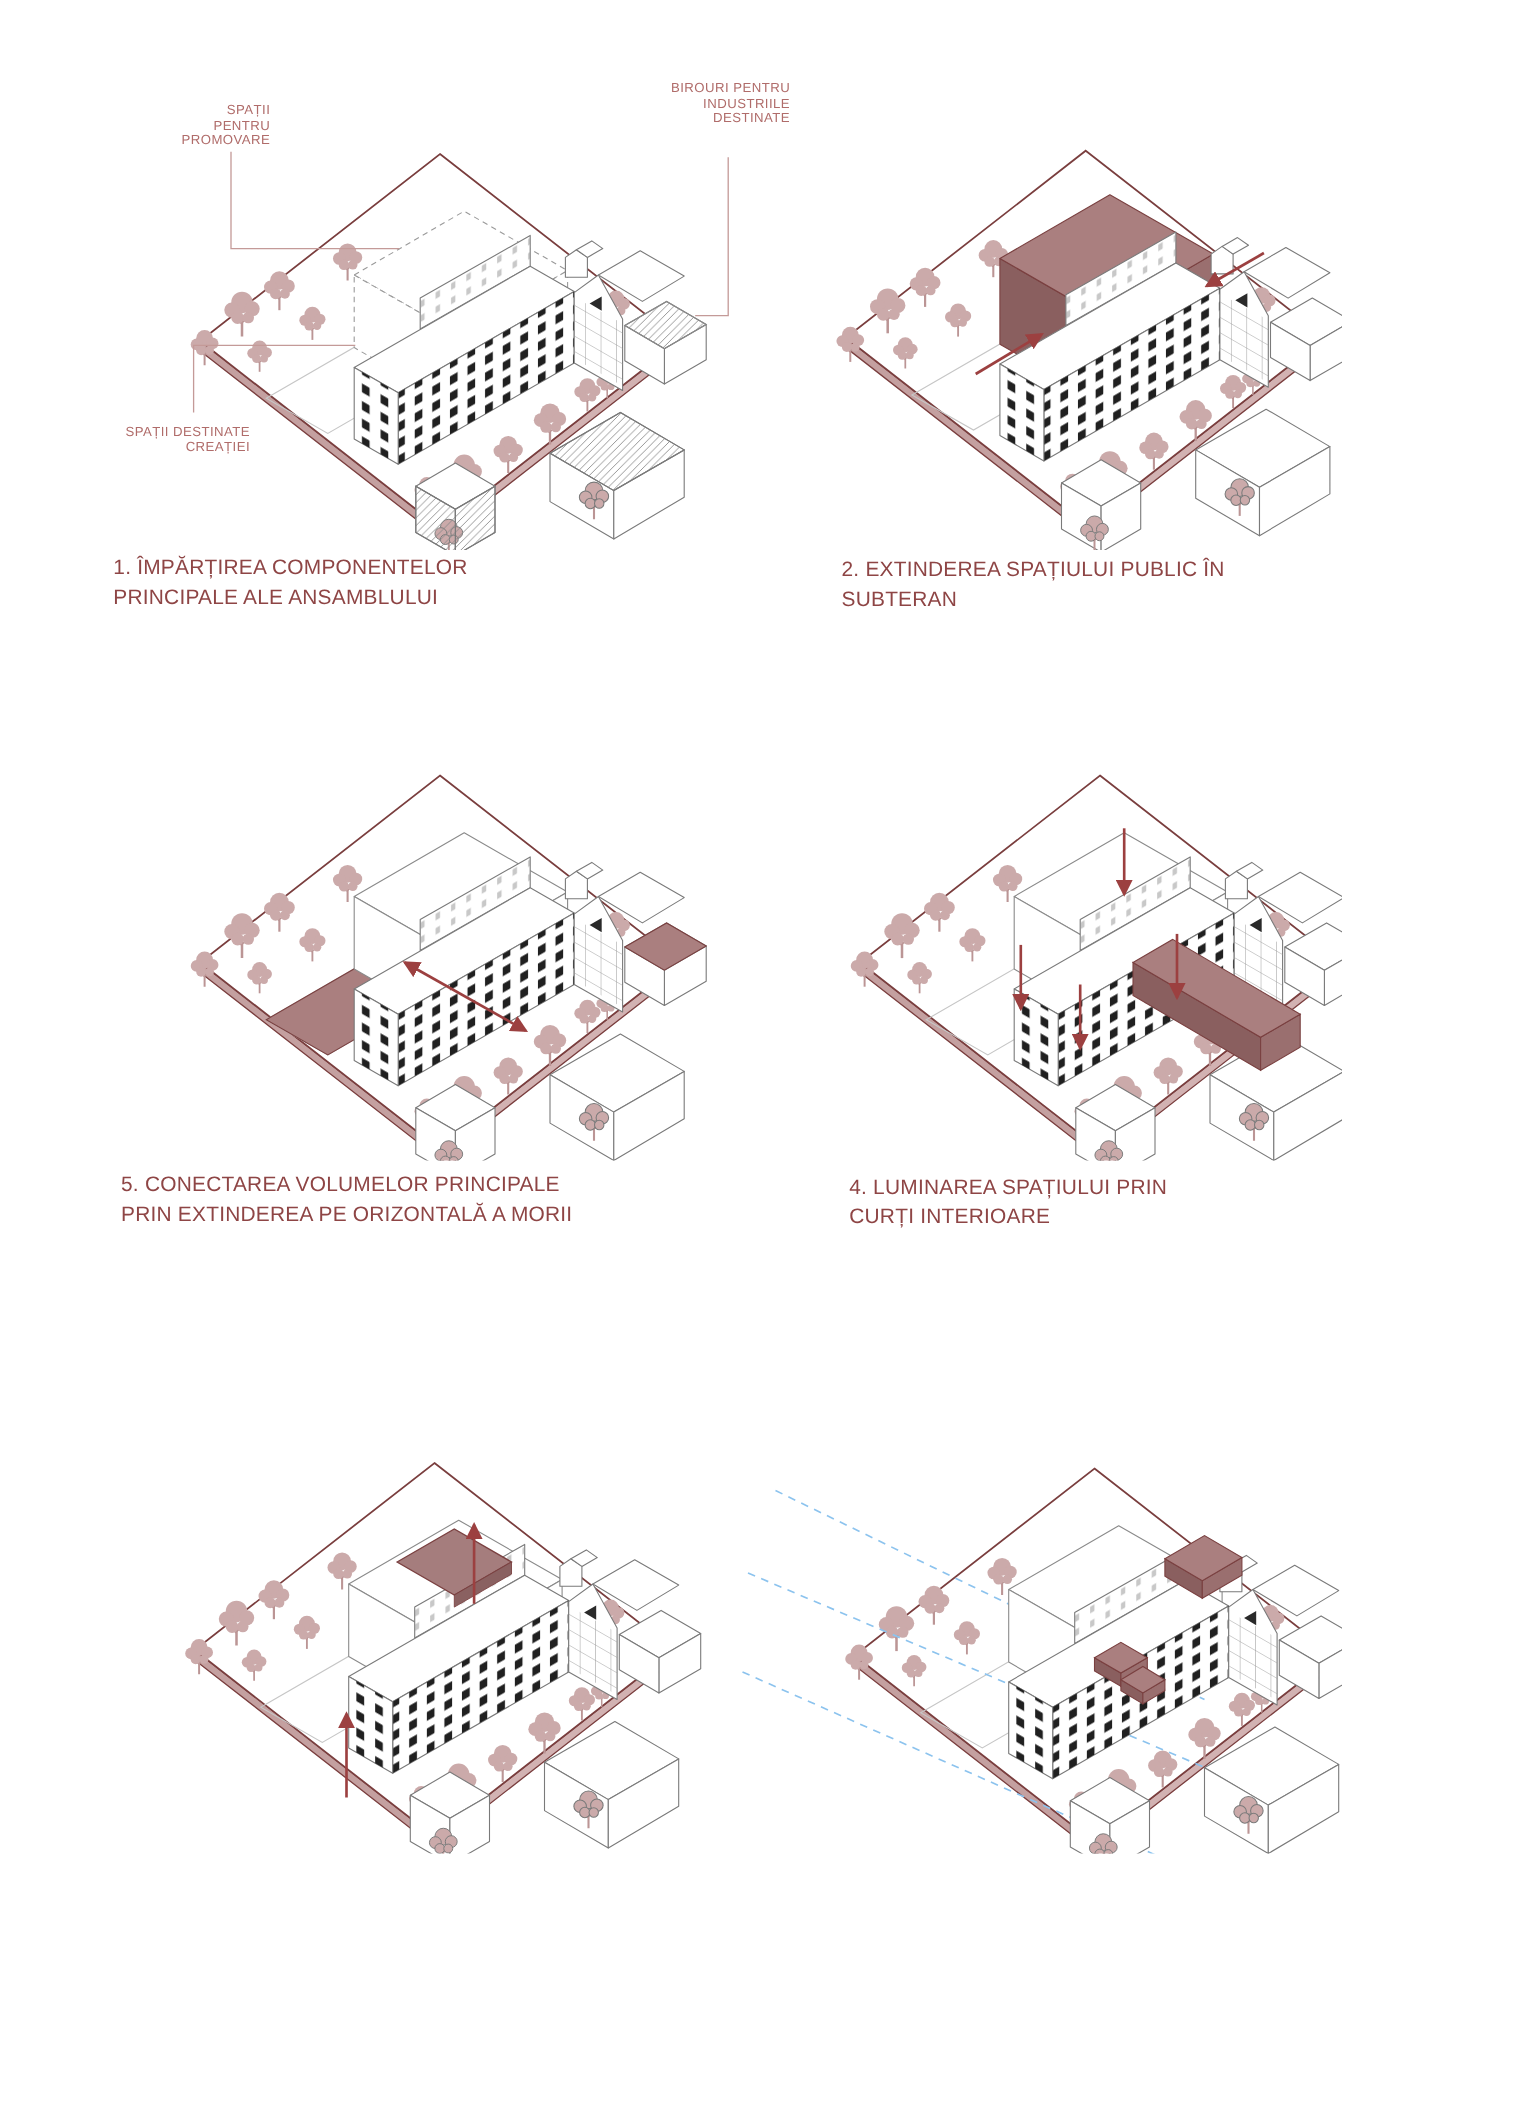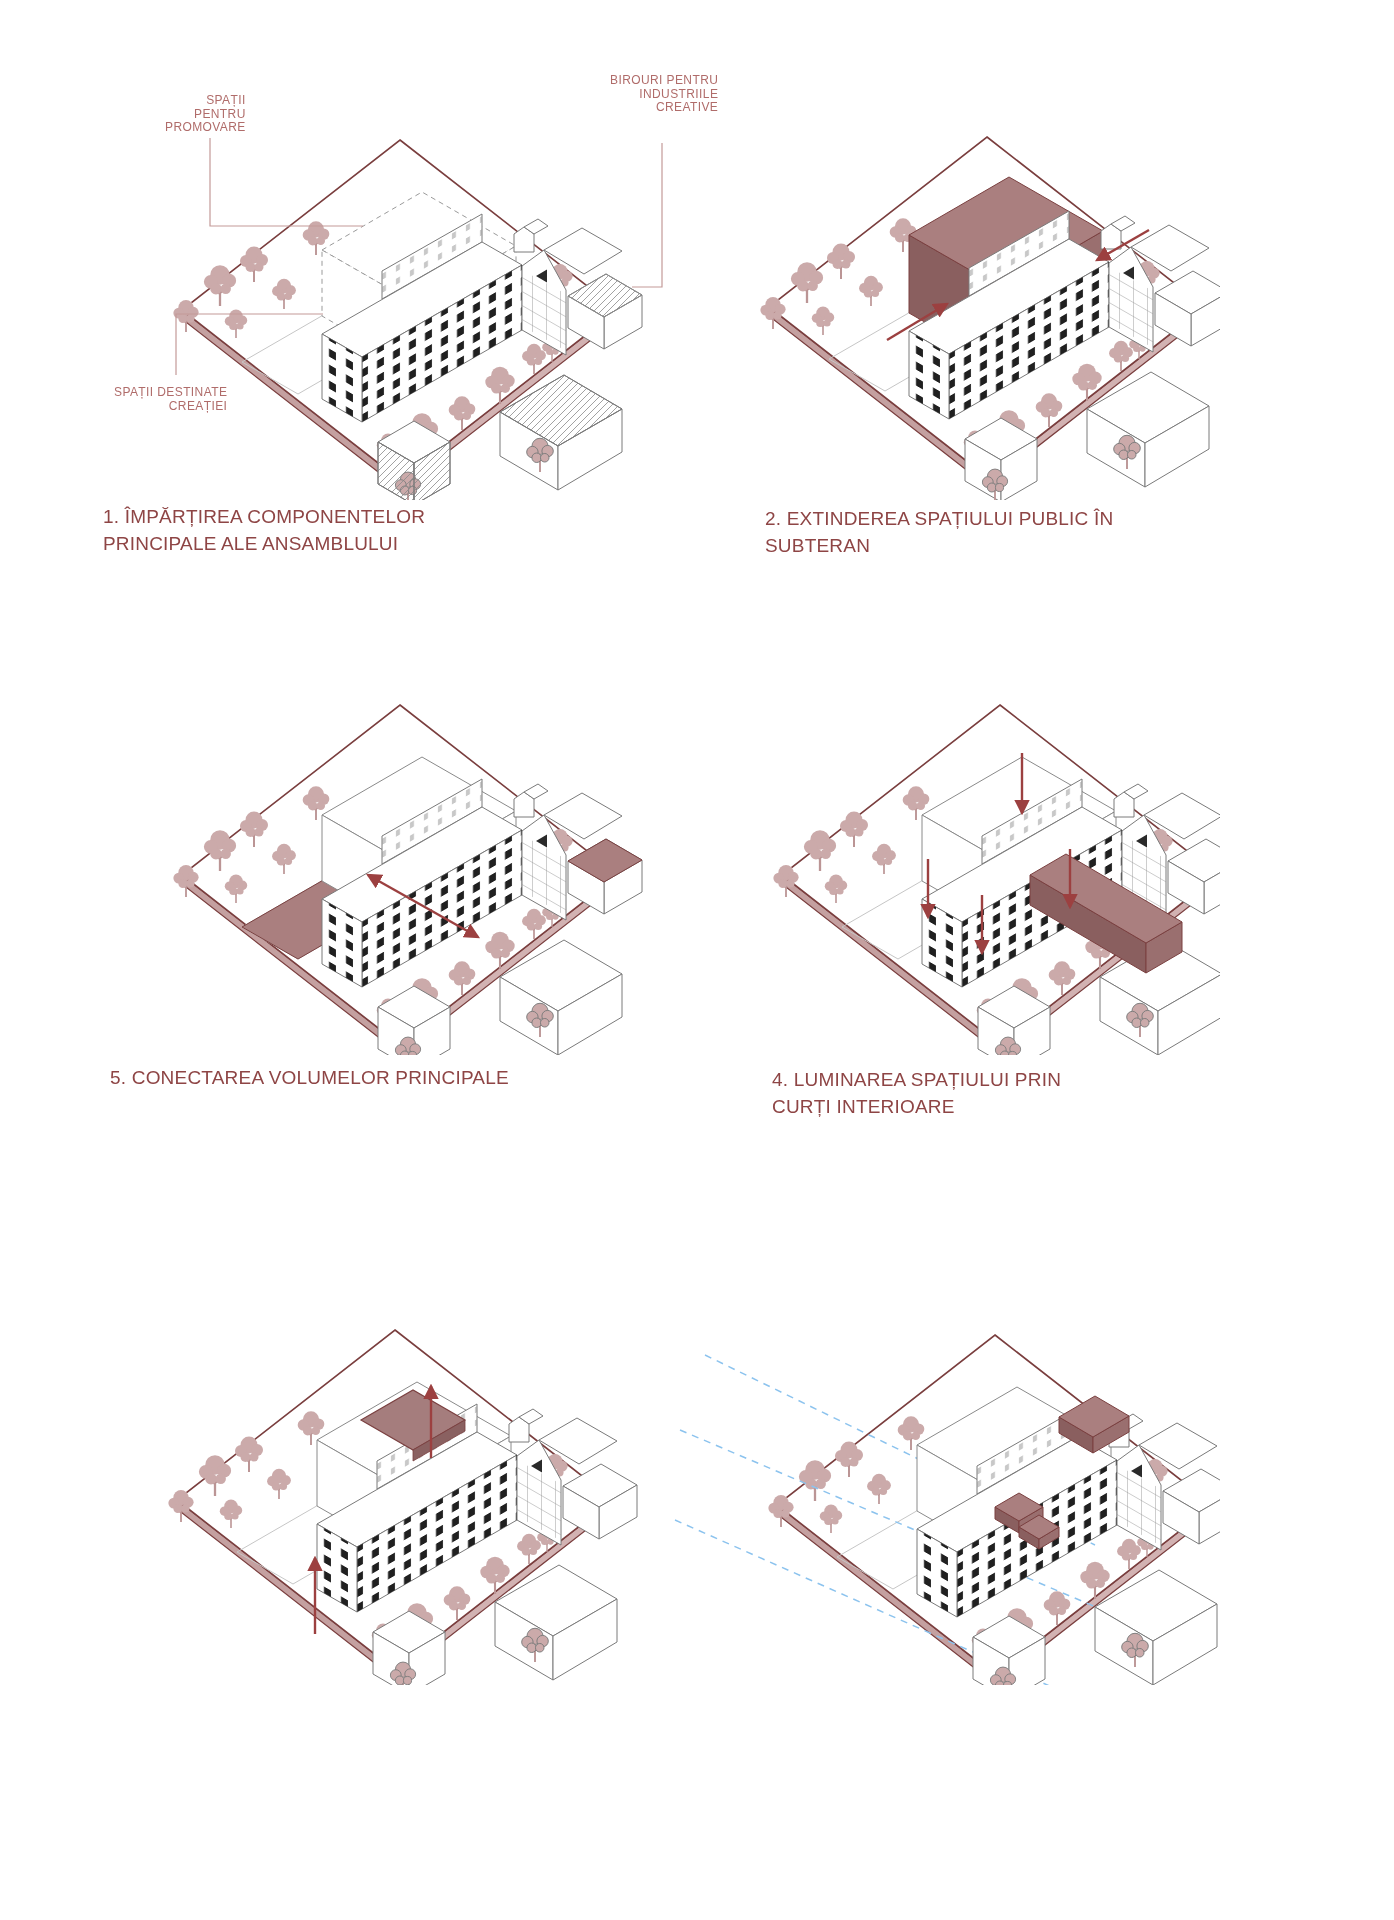--- a/index.html
+++ b/index.html
@@ -137,21 +137,21 @@
     </g>
   </svg>
   <div class="ann" style="left:165px;top:94px">
     <span>SPAȚII</span>
     <span>PENTRU</span>
     <span>PROMOVARE</span>
   </div>
   <div class="ann" style="left:610px;top:74px">
     <span>BIROURI PENTRU</span>
     <span>INDUSTRIILE</span>
-    <span>CREATIVE</span>
+    <span>DESTINATE</span>
   </div>
   <div class="ann" style="left:114px;top:386px">
     <span>SPAȚII DESTINATE</span>
     <span>CREAȚIEI</span>
   </div>
   <div class="cap" style="left:103px;top:503px">
     <span>1. ÎMPĂRȚIREA COMPONENTELOR</span>
     <span>PRINCIPALE ALE ANSAMBLULUI</span>
   </div>
 
@@ -176,20 +176,21 @@
       <use href="#g-site"></use>
       <polygon points="172,262 262,210 318,242 228,294" fill="#aa7f7f" stroke="#7a4040"></polygon>
       <use href="#bb-solid"></use>
       <use href="#g-bld"></use>
       <polygon points="498,196 536,174 572,195 534,217" fill="#aa7f7f" stroke="#7a4040"></polygon>
       <line x1="298" y1="210" x2="408" y2="272" stroke="#9c4040" stroke-width="2.4" marker-start="url(#ah)" marker-end="url(#ah)"></line>
     </g>
   </svg>
   <div class="cap" style="left:110px;top:1064px">
     <span>5. CONECTAREA VOLUMELOR PRINCIPALE</span>
+    <span>PRIN EXTINDEREA PE ORIZONTALĂ A MORII</span>
   </div>
 
   <svg class="d" style="left:640px;top:560px" width="580" height="495" viewBox="0 0 580 495">
     <g transform="translate(30,105)">
       <use href="#g-site"></use>
       <use href="#bb-solid"></use>
       <use href="#g-bld"></use>
       <g stroke="#7a4040" stroke-width="1">
         <polygon points="360,210 476,278 476,308 360,240" fill="#8a5f5f"></polygon>
         <polygon points="476,278 512,257 512,287 476,308" fill="#9a6f6f"></polygon>

